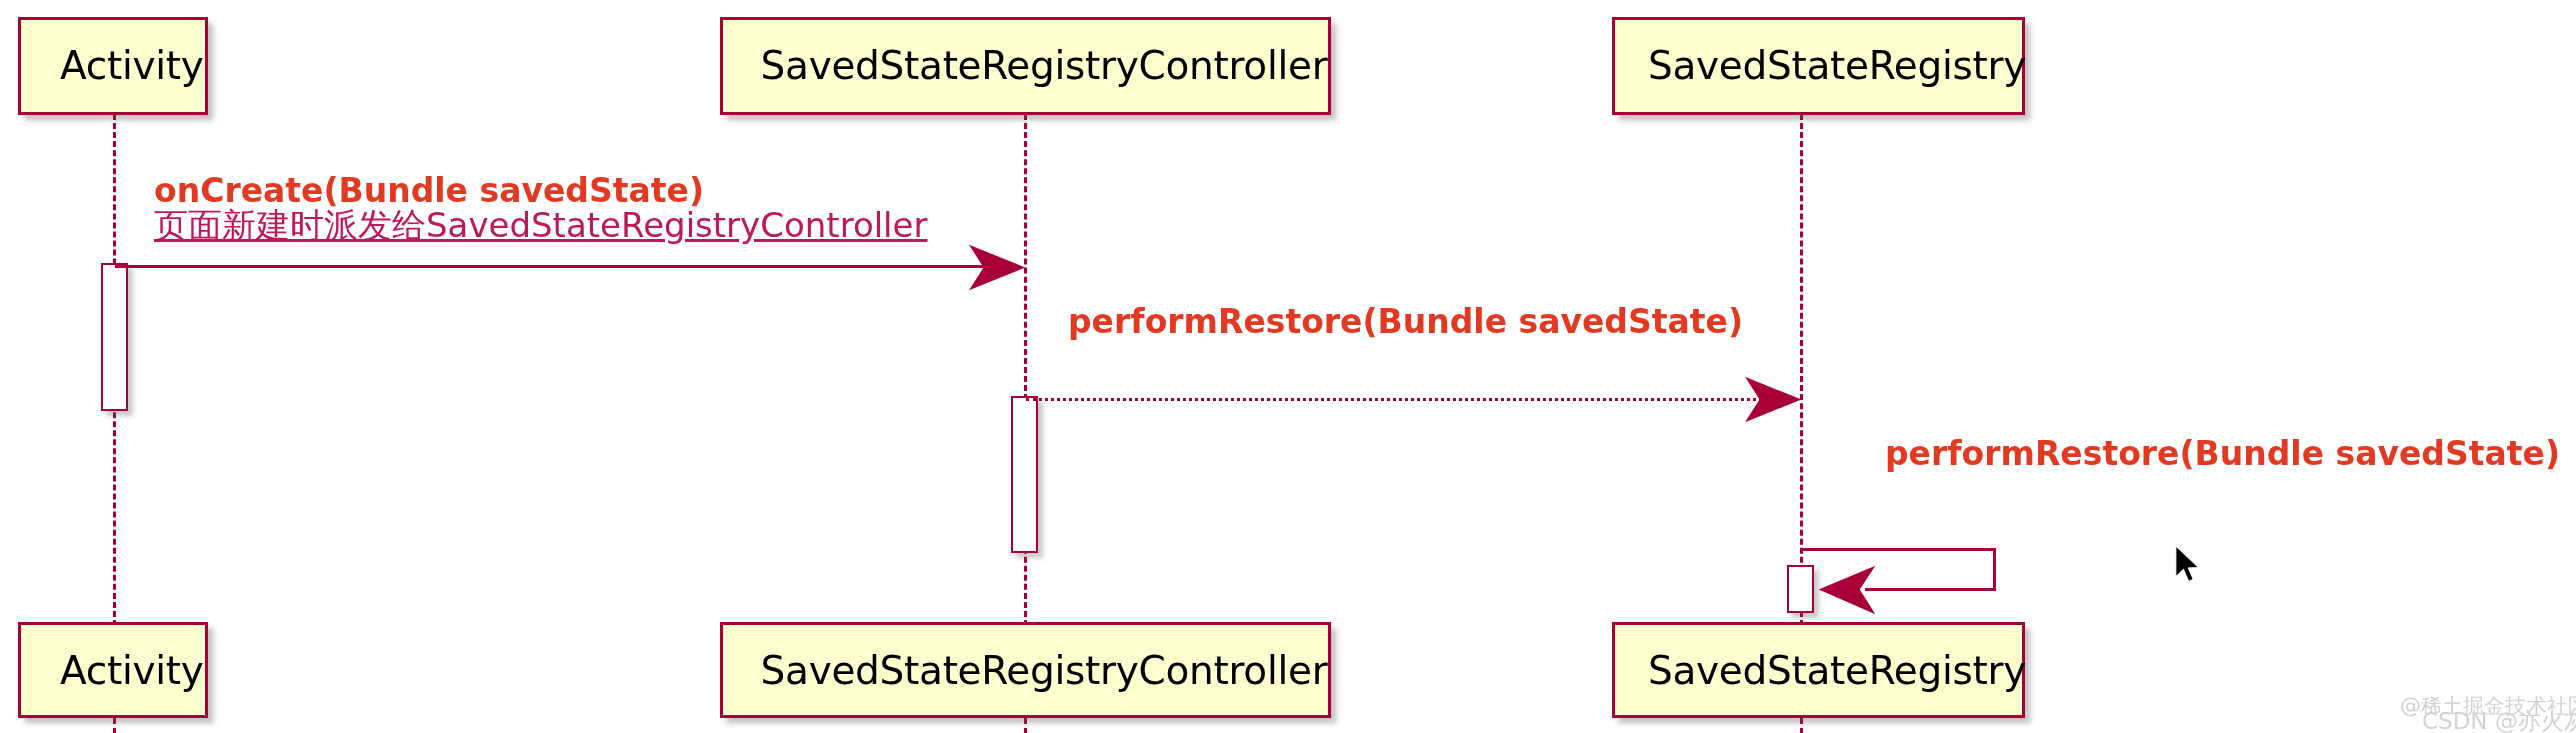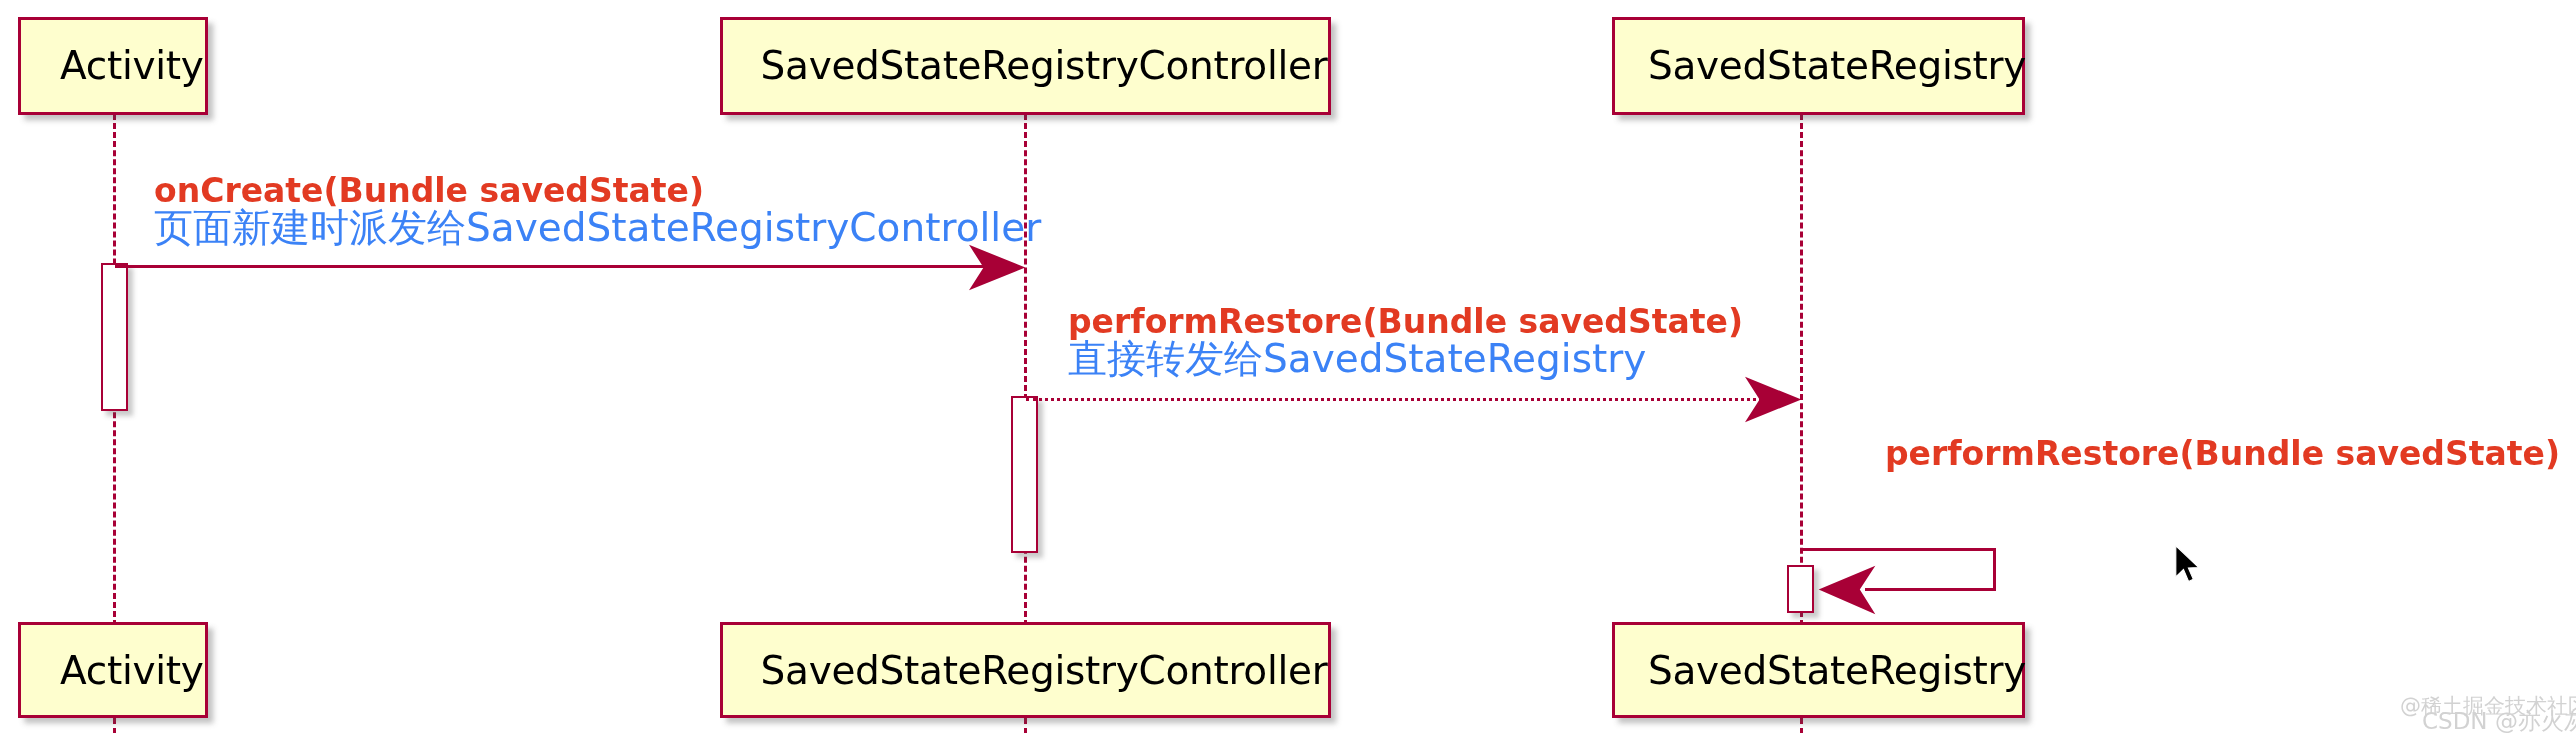--- a/index.html
+++ b/index.html
@@ -80,23 +80,24 @@
   }
   .msg-title {
     font-family: "DejaVu Sans", sans-serif;
     font-weight: bold;
     font-size: 33px;
     color: #E23A22;
     display: block;
   }
   .msg-sub {
     font-family: "DejaVu Sans", sans-serif;
-    font-size: 39px;
-    color: #3b82f6;
+    font-size: 34px;
+    color: #be185d;
     display: block;
+    text-decoration: underline;
   }
   .msg-text.align-right {
     text-align: right;
   }
 
   
   .selfcall-seg {
     position: absolute;
     box-sizing: border-box;
     z-index: 5;
@@ -175,21 +176,20 @@
     <span class="msg-title">onCreate(Bundle savedState)</span>
     <span class="msg-sub">页面新建时派发给SavedStateRegistryController</span>
   </div>
   <div class="msg-line" style="left:115px; top:265px; width:878px;"></div>
   <svg class="arrow-head" style="left:969px; top:240px;" width="60" height="55" viewBox="0 0 66 60">
     <path d="M0 5 L62 30 L0 55 L16 30 Z" fill="#A80036"></path>
   </svg>
 
   <div class="msg-text" style="left:1068px; top:305px;">
     <span class="msg-title">performRestore(Bundle savedState)</span>
-    <span class="msg-sub">直接转发给SavedStateRegistry</span>
   </div>
   <div class="msg-line dotted" style="left:1026px; top:398px; width:742px;"></div>
   <svg class="arrow-head" style="left:1745px; top:372px;" width="60" height="55" viewBox="0 0 66 60">
     <path d="M0 5 L62 30 L0 55 L16 30 Z" fill="#A80036"></path>
   </svg>
 
   <div class="msg-text align-right" style="left:1847px; top:437px; width:713px;">
     <span class="msg-title">performRestore(Bundle savedState)</span>
   </div>
 

